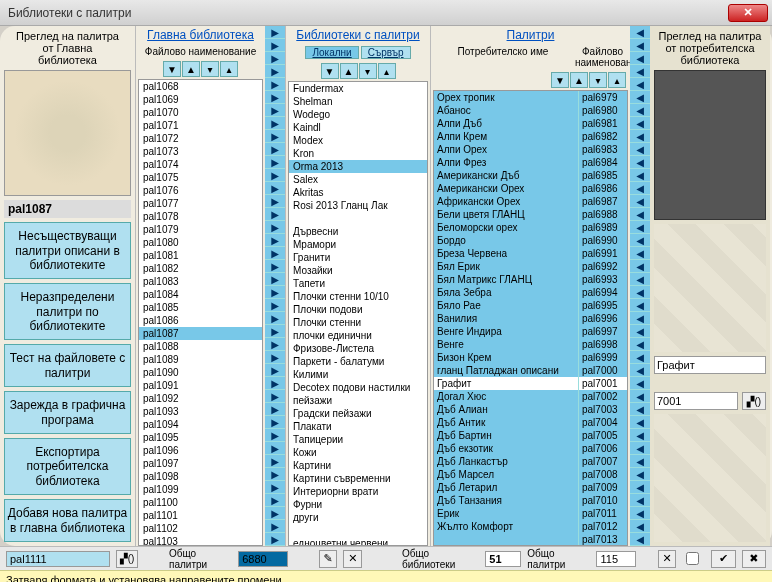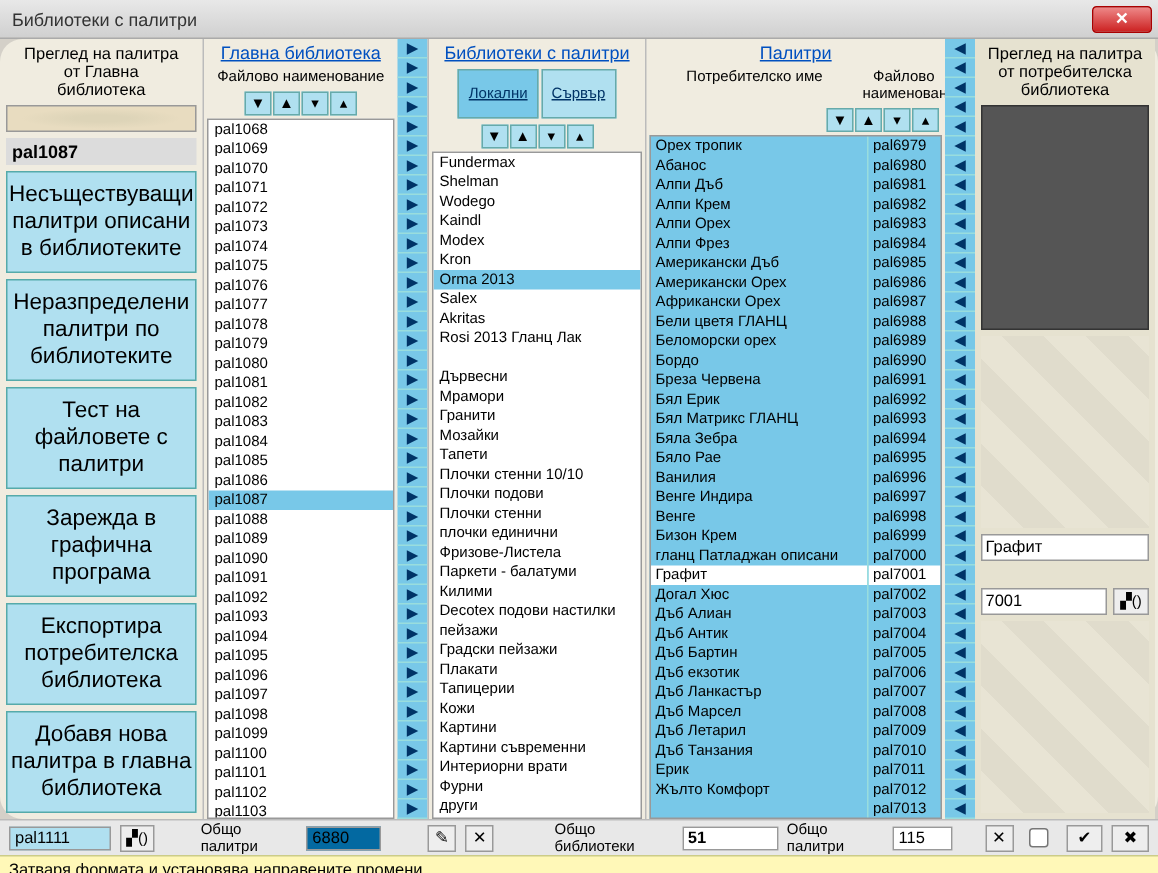--- a/index.html
+++ b/index.html
@@ -10,42 +10,42 @@
 .titlebar .title { font-size: 12px; color: #333; padding-left: 4px; }
 .titlebar .close { width: 40px; height: 18px; background: linear-gradient(#e88, #c22); border: 1px solid #a00; border-radius: 3px; color: #fff; display: flex; align-items: center; justify-content: center; font-weight: bold; cursor: pointer; }
 
 .app { display: flex; height: 520px; background: #f0ece0; border-radius: 15px; }
 
 
 .panel-left { width: 135px; padding: 4px; display: flex; flex-direction: column; gap: 4px; }
 .panel-left .caption { text-align: center; font-size: 10px; }
 .preview-box { width: 100%; height: 150px; background: #e8dcc0; border: 1px solid #999; background-image: radial-gradient(#ddd4b8 20%, #e8dcc0 60%); }
 .sel-name { font-weight: bold; font-size: 12px; padding: 2px 4px; background:#dcdcdc; }
-.side-btn { background: #b0e0f0; border: 1px solid #5aa; padding: 6px 0; text-align: center; cursor: pointer; font-size: 15px; line-height: 1.2; }
+.side-btn { background: #b0e0f0; border: 1px solid #5aa; padding: 6px 0; text-align: center; cursor: pointer; font-size: 12px; line-height: 1.2; }
 
 
 .col { display: flex; flex-direction: column; border-left: 1px solid #bbb; }
 .col-header { text-align: center; padding: 2px; }
 .col-header a { color: #0050c0; text-decoration: underline; font-size: 12px; cursor:pointer; }
 .sub-hdr { font-size: 10px; text-align: center; padding: 2px 0; }
 .toolbar { display: flex; justify-content: center; gap: 1px; padding: 2px; }
 .tb-btn { width: 18px; height: 16px; background: #b0e0f0; border: 1px solid #6aa; display:flex; align-items:center; justify-content:center; font-size:10px; cursor:pointer; }
 
 
 .col-pal { width: 130px; }
 .listbox { flex: 1; overflow: hidden; background: #fff; border: 1px solid #999; margin: 0 2px; }
 .listbox .item { padding: 1px 4px; white-space: nowrap; font-size: 10px; cursor:pointer; }
 .listbox .item.sel { background: #78c8e8; }
 
 .arrow-col { width: 20px; background: #78c8e8; display: flex; flex-direction: column; }
 .arrow-col .arrow { flex:1; display:flex; align-items:center; justify-content:center; color:#036; border-bottom:1px solid #9dd; cursor:pointer; font-size:10px;}
 
 .col-lib { width: 145px; }
 .tabbar { display:flex; justify-content:center; gap:2px; padding:2px; }
-.tabbar .tab { background:#b0e0f0; border:1px solid #6aa; padding:10px 6px; font-size:10px; color:#036; text-decoration:underline; cursor:pointer;}
+.tabbar .tab { background:#b0e0f0; border:1px solid #6aa; padding:0 6px; font-size:10px; color:#036; text-decoration:underline; cursor:pointer;}
 .tabbar .tab.active { background:#78c8e8; }
 
 .col-user { width: 200px; display:flex; }
 .two-col-list { display:flex; flex:1; margin:0 2px; border:1px solid #999; background:#78c8e8; overflow:hidden;}
 .two-col-list .c { overflow:hidden; }
 .two-col-list .c1 { flex:1; border-right:1px solid #9dd;}
 .two-col-list .c2 { width:48px;}
 .two-col-list .item { padding:1px 3px; font-size:10px; white-space:nowrap; cursor:pointer;}
 .two-col-list .item.sel { background:#fff; }
 
@@ -388,31 +388,31 @@
     <div style="display:flex; gap:4px; align-items:center;">
       <input style="flex: 1 1 0%;" value="7001">
       <div class="hatch-btn">▞()</div>
     </div>
     <div class="spacer-bg" style="flex:1;"></div>
   </div>
 
 </div>
 
 <div class="bottom1">
-  <input style="width: 68px;" value="pal1111">
+  <input style="width: 104px;" value="pal1111">
   <div class="hatch-btn">▞()</div>
   <div style="width:20px"></div>
   <span class="lbl">Общо палитри</span>
   <input style="width: 50px; background: #0369a1;" readonly="" value="6880">
   <div style="width:20px"></div>
   <div class="ic-btn">✎</div>
   <div class="ic-btn">✕</div>
   <div style="width:30px"></div>
   <span class="lbl">Общо библиотеки</span>
-  <input style="width: 64px; background: rgb(255, 255, 255); font-weight: bold;" readonly="" value="51">
+  <input style="width: 36px; background: rgb(255, 255, 255); font-weight: bold;" readonly="" value="51">
   <span class="lbl">Общо палитри</span>
   <input style="width: 40px; background: rgb(255, 255, 255);" readonly="" value="115">
   <div style="width:10px"></div>
   <div class="ic-btn">✕</div>
   <input type="checkbox" style="margin-left: 4px;">
   <div style="flex:1"></div>
   <div class="ic-btn" style="width:26px">✔</div>
   <div class="ic-btn" style="width:26px">✖</div>
 </div>
 

